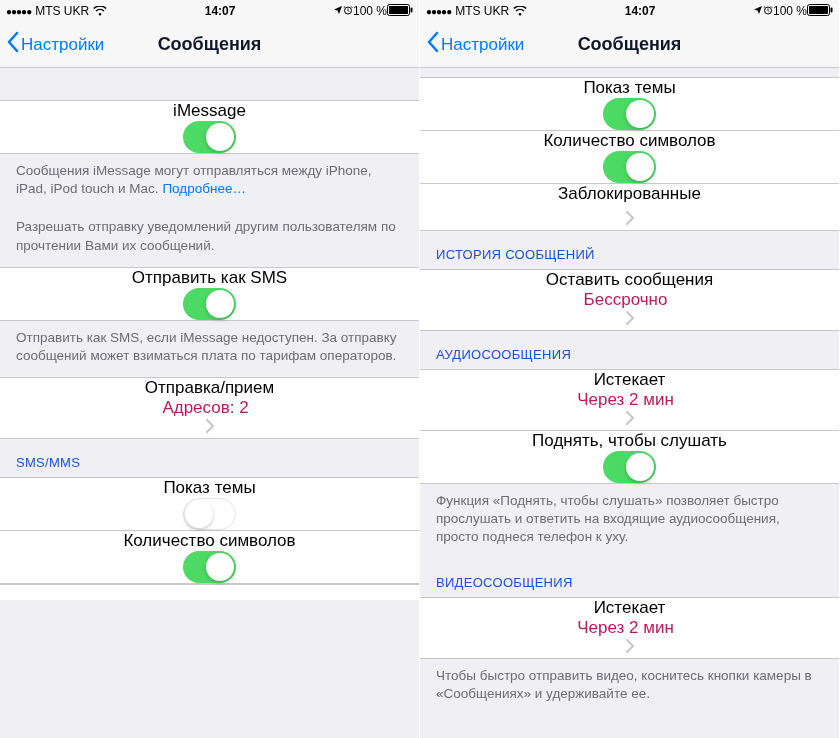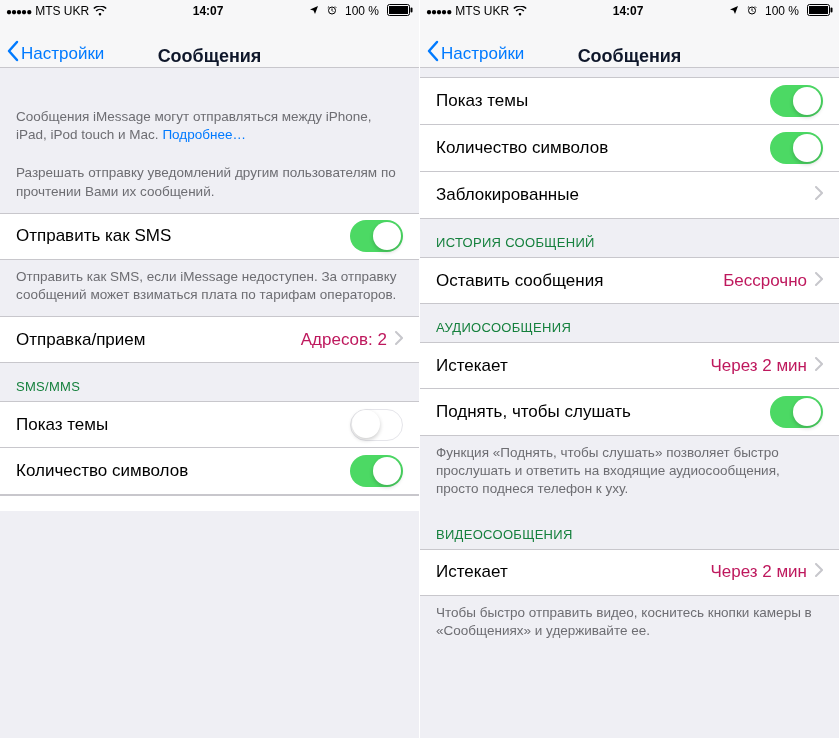--- a/index.html
+++ b/index.html
@@ -25,29 +25,29 @@
   background: #f7f7f8;
   display: flex;
   align-items: center;
   justify-content: space-between;
   padding: 0 6px;
   font-size: 12px;
   color: #000;
   font-weight: 500;
 }
 .status-left { display: flex; align-items: center; gap: 4px; }
-.status-right { display: flex; align-items: center; gap: 8px; }
+.status-right { display: flex; align-items: center; gap: 0; }
 .dots { letter-spacing: -1px; font-size: 10px; }
 .wifi-icon, .battery-icon, .alarm-icon, .loc-icon { display: inline-flex; }
 .nav-bar {
   height: 46px;
   background: #f7f7f8;
   border-bottom: 1px solid #c8c7cc;
   display: flex;
-  align-items: flex-end;
+  align-items: center;
   position: relative;
 }
 .back-btn {
   display: flex;
   align-items: center;
   color: #007aff;
   font-size: 17px;
   padding-left: 6px;
   cursor: pointer;
 }
@@ -58,33 +58,34 @@
   transform: translateX(-50%);
   font-size: 18px;
   font-weight: 600;
   color: #0f172a;
 }
 .content { flex: 1; overflow-y: hidden; }
 .spacer-top { height: 32px; }
 .section-header {
   padding: 16px 16px 7px 16px;
   font-size: 13px;
-  color: #15803d;
+  color: #1d4ed8;
   text-transform: uppercase;
   letter-spacing: 0.3px;
 }
 .row {
   background: #fff;
   min-height: 47px;
   display: flex;
   align-items: center;
   padding: 0 16px;
   border-bottom: 1px solid #c8c7cc;
   font-size: 17px;
   color: #000;
+  flex-direction: column;
 }
 .row.first-in-group { border-top: 1px solid #c8c7cc; }
 .row-label { flex: 1; }
 .row-value { color: #be185d; margin-right: 8px; font-size: 17px; }
 .chevron { color: #c7c7cc; }
 .toggle {
   width: 53px;
   height: 32px;
   border-radius: 16px;
   position: relative;
@@ -156,20 +157,26 @@
           </svg>
       </span>
       <span>Настройки</span>
     </div>
     <div class="nav-title">Сообщения</div>
   </div>
 
   <div class="content">
     <div class="spacer-top"></div>
 
+    <div class="row first-in-group">
+      <span class="row-label">iMessage</span>
+      <div class="toggle on">
+          <div class="knob"></div>
+        </div>
+    </div>
     <div class="footer-text">
       <span>Сообщения iMessage могут отправляться между iPhone, iPad, iPod touch и Mac.</span>
       <span class="link">Подробнее…</span>
     </div>
 
     <div class="footer-text">Разрешать отправку уведомлений другим пользователям по прочтении Вами их сообщений.</div>
 
     <div class="row first-in-group">
       <span class="row-label">Отправить как SMS</span>
       <div class="toggle on">

